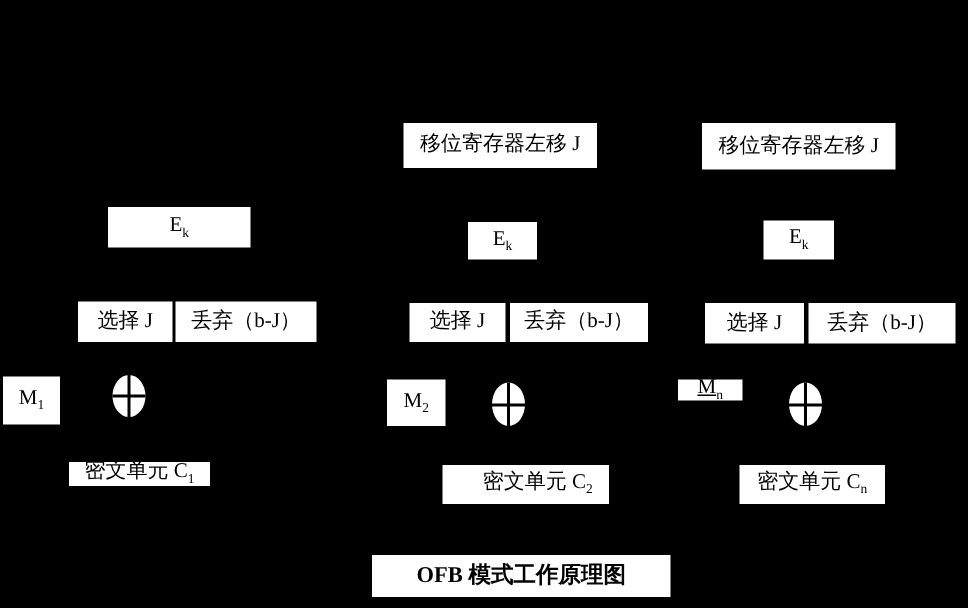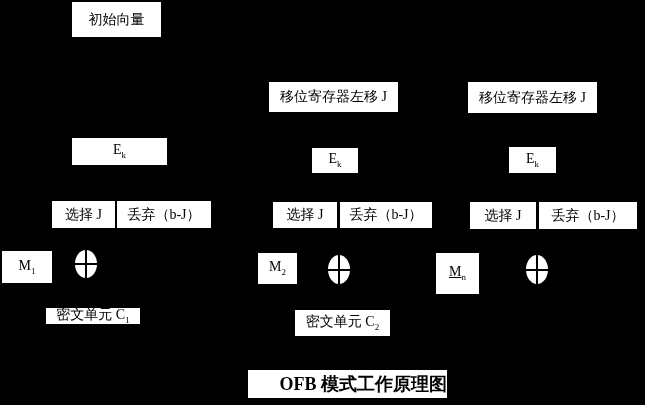--- a/index.html
+++ b/index.html
@@ -24,23 +24,22 @@
     justify-content: center;
     font-size: 14px;
     line-height: 1;
     white-space: nowrap;
   }
   .box sub {
     font-size: 9px;
     line-height: 1;
   }
   .title-box {
-    font-size: 18px;
+    font-size: 15px;
     font-weight: bold;
-    justify-content: flex-end;
   }
   .xor {
     position: absolute;
     background: #ffffff;
     border-radius: 50%;
   }
   .xor::before {
     content: "";
     position: absolute;
     left: 0; right: 0;
@@ -57,38 +56,35 @@
     width: 2px;
     margin-left: -1px;
     background: #000000;
   }
 </style>
 </head>
 <body>
 
 <div class="stage">
 
-  <div class="box" style="left:72px; top:2px; width:89px; height:35px;">
-    <span>初始向量</span>
-  </div>
 
 
   <div class="box" style="left:72px; top:138px; width:95px; height:27px;">
     <span><span>E</span><sub>k</sub></span>
   </div>
 
   <div class="box" style="left:52px; top:201px; width:63px; height:27px;">
     <span>选择 J</span>
   </div>
 
   <div class="box" style="left:117px; top:201px; width:94px; height:27px;">
     <span>丢弃（b-J）</span>
   </div>
 
-  <div class="box" style="left:2px; top:251px; width:50px; height:32px;">
+  <div class="box" style="left:2px; top:251px; width:38px; height:32px;">
     <span><span>M</span><sub>1</sub></span>
   </div>
 
   <div class="xor" style="left:75px; top:250px; width:22px; height:28px;"></div>
 
   <div class="box" style="left:46px; top:308px; width:94px; height:16px;">
     <span><span>密文单元 C</span><sub>1</sub></span>
   </div>
 
   <div class="box" style="left:269px; top:82px; width:129px; height:30px;">
@@ -106,44 +102,47 @@
   <div class="box" style="left:340px; top:202px; width:92px; height:26px;">
     <span>丢弃（b-J）</span>
   </div>
 
   <div class="box" style="left:258px; top:253px; width:39px; height:31px;text-align:right;">
     <span><span>M</span><sub>2</sub></span>
   </div>
 
   <div class="xor" style="left:328px; top:255px; width:22px; height:29px;"></div>
 
-  <div class="box" style="left:295px; top:310px; width:95px; height:26px;">
+  <div class="box" style="left:295px; top:310px; width:95px; height:26px;padding-left:16px;">
     <span><span>密文单元 C</span><sub>2</sub></span>
   </div>
 
   <div class="box" style="left:468px; top:82px; width:129px; height:31px;">
     <span>移位寄存器左移 J</span>
   </div>
 
   <div class="box" style="left:509px; top:147px; width:47px; height:26px;">
     <span><span>E</span><sub>k</sub></span>
   </div>
 
   <div class="box" style="left:470px; top:202px; width:66px; height:27px;">
     <span>选择 J</span>
   </div>
 
   <div class="box" style="left:539px; top:202px; width:98px; height:27px;">
     <span>丢弃（b-J）</span>
   </div>
 
-  <div class="box" style="left:436px; top:253px; width:43px; height:41px;text-decoration:underline;">
+  <div class="box" style="left:452px; top:253px; width:43px; height:14px;text-decoration:underline;">
     <span><span>M</span><sub>n</sub></span>
   </div>
 
   <div class="xor" style="left:526px; top:255px; width:22px; height:29px;"></div>
 
+  <div class="box" style="left:493px; top:310px; width:97px; height:26px;">
+    <span><span>密文单元 C</span><sub>n</sub></span>
+  </div>
 
   <div class="box title-box" style="left:248px; top:370px; width:199px; height:28px;">
     <span>OFB 模式工作原理图</span>
   </div>
 
 </div>
 
 </body></html>

